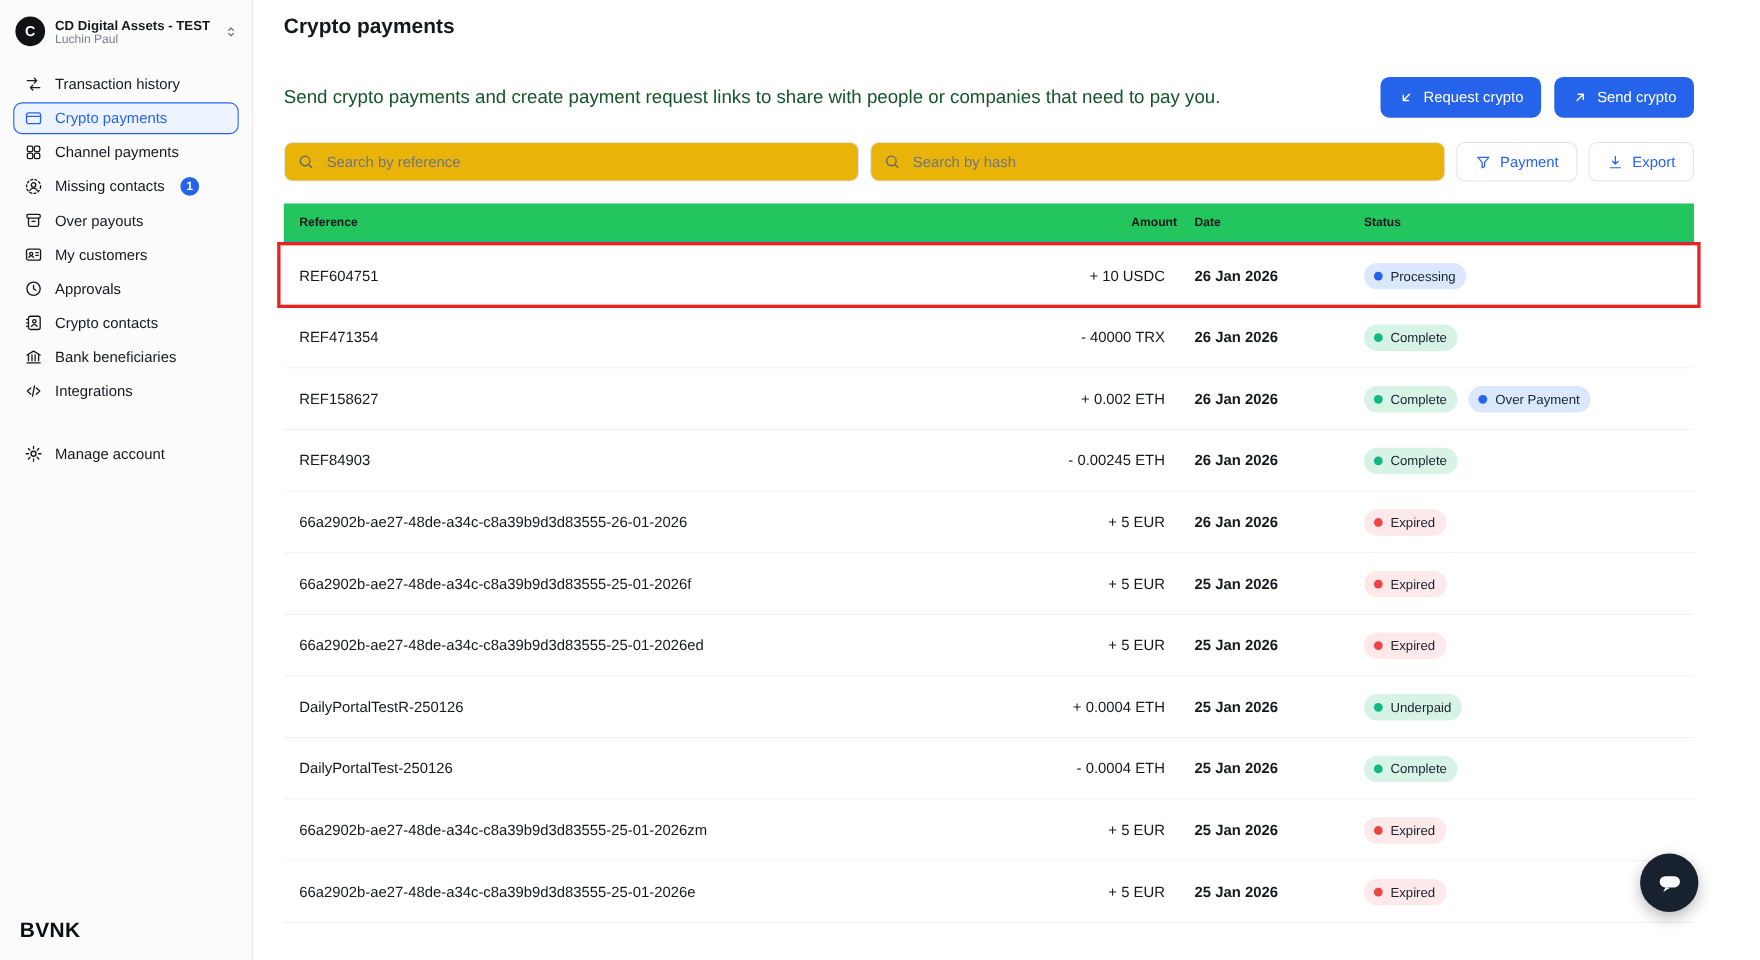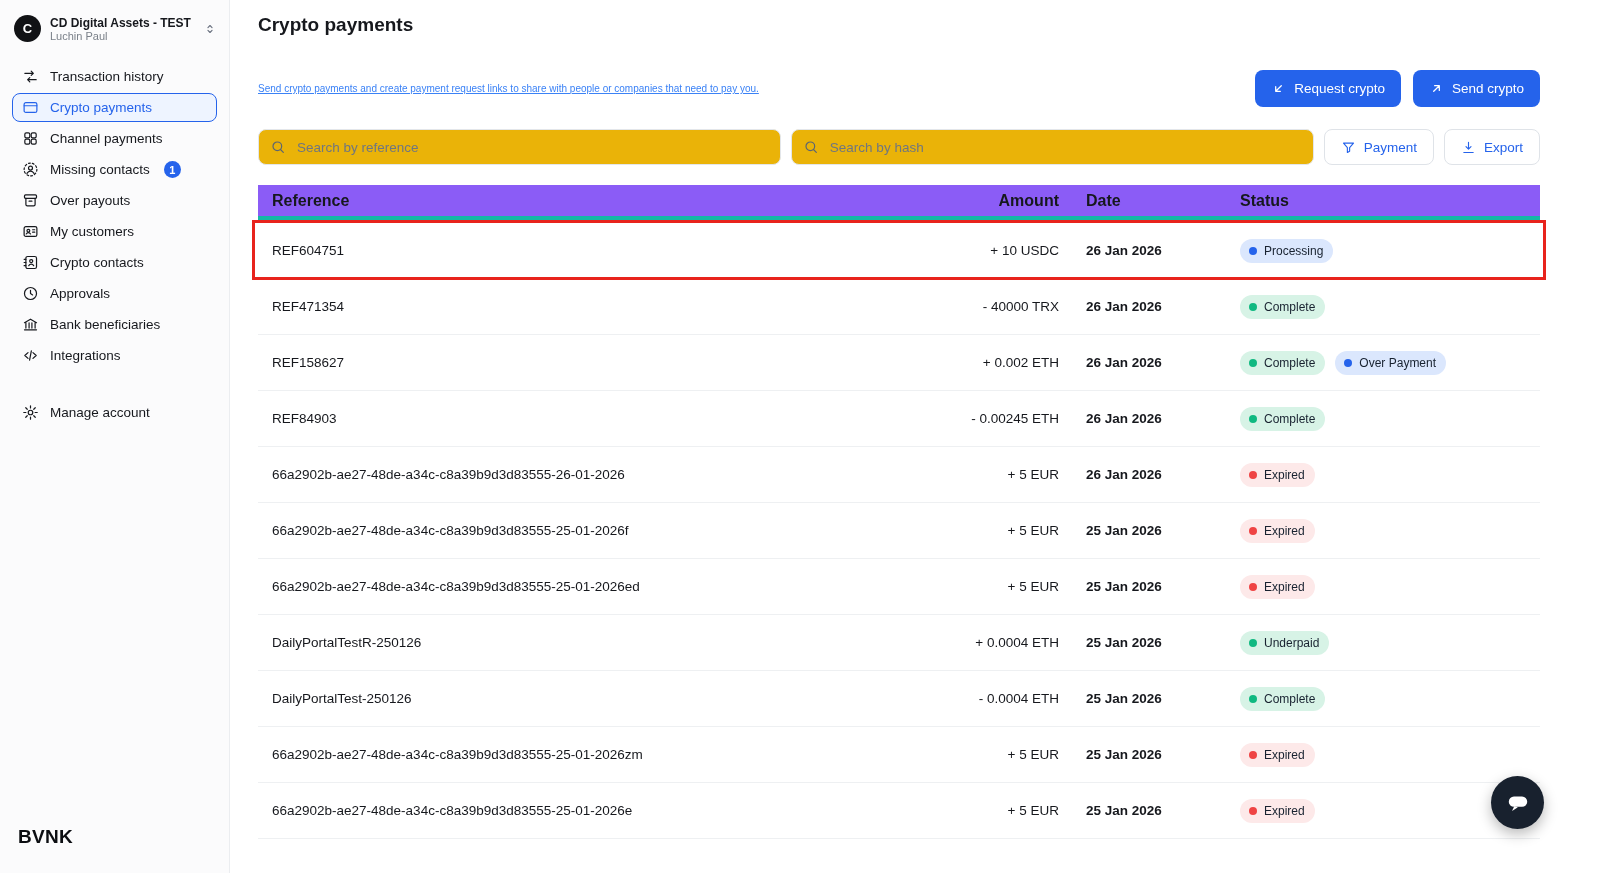--- a/index.html
+++ b/index.html
@@ -31,26 +31,26 @@
   }
   .nav-item .nicon { display:flex; color:#16181d; flex:0 0 auto; }
   .nav-item.active { background:#eef4ff; border-color:#2563eb; color:#2563eb; }
   .nav-item.active .nicon { color:#2563eb; }
   .count-badge {
     margin-left:3px; min-width:17px; height:17px; padding:0 4px; border-radius:9px;
     background:#2563eb; color:#fff; font-size:11px; font-weight:600;
     display:flex; align-items:center; justify-content:center;
   }
   .nav-bottom { padding:26px 12px 0; }
-  .bvnk { position:absolute; left:18px; bottom:25px; font-size:19px; font-weight:800; letter-spacing:0.3px; color:#0c0e12; }
+  .bvnk { position:absolute; left:18px; bottom:15px; font-size:19px; font-weight:800; letter-spacing:0.3px; color:#0c0e12; }
   
   .main { margin-left:230px; padding:14px 60px 0 28px; }
   .page-title { font-size:19px; font-weight:700; margin:0; }
   .sub-row { display:flex; align-items:center; justify-content:space-between; margin-top:34px; }
-  .subtitle { font-size:10px; color:#3b82f6; margin:0;text-decoration:underline; }
+  .subtitle { font-size:17px; color:#14532d; margin:0; }
   .actions { display:flex; gap:12px; }
   .btn-primary {
     display:inline-flex; align-items:center; gap:8px; background:#2563eb; color:#fff;
     border:none; border-radius:8px; height:37px; padding:0 16px;
     font-size:13.5px; font-weight:500; cursor:pointer; font-family:inherit;
   }
   .btn-primary .bicon { display:flex; }
   .search-row { display:flex; gap:10px; margin-top:22px; align-items:center; }
   .search-box { position:relative; flex:1; }
   .search-box .sicon { position:absolute; left:12px; top:50%; transform:translateY(-50%); color:#5b6572; display:flex; }
@@ -62,25 +62,25 @@
   .btn-outline {
     display:inline-flex; align-items:center; gap:8px; background:#fff; color:#2563eb;
     border:1px solid #dfe3e8; border-radius:8px; height:36px; padding:0 16px;
     font-size:13.5px; font-weight:500; cursor:pointer; font-family:inherit; flex:0 0 auto;
   }
   .btn-outline .bicon { display:flex; }
   
   .table { margin-top:20px; }
   .thead {
     display:grid; grid-template-columns:1fr 170px 154px 300px;
-    background:#8b5cf6; border-bottom:7px solid #14b8a6; height:38px; align-items:center;
-    font-size:16px; font-weight:700; color:#16181d;
+    background:#22c55e; border-bottom:4px solid #14b8a6; height:38px; align-items:center;
+    font-size:11px; font-weight:700; color:#16181d;
   }
   .th.ref { padding-left:14px; }
-  .th.amt { text-align:right; padding-right:27px; }
+  .th.amt { text-align:right; padding-right:16px; }
   .trow {
     position:relative; display:grid; grid-template-columns:1fr 170px 154px 300px;
     height:56px; align-items:center; font-size:13.5px; border-bottom:1px solid #eef0f2;
     background:#fff; cursor:pointer;
   }
   .td.ref { padding-left:14px; white-space:nowrap; overflow:hidden; }
   .td.amt { text-align:right; padding-right:27px; font-weight:500; }
   .td.date { font-weight:600; }
   .td.status { display:flex; align-items:center; }
   .trow.highlighted::after {
@@ -183,35 +183,35 @@
               <rect x="3" y="5" width="18" height="14" rx="2.5"></rect>
               <circle cx="9" cy="11" r="2"></circle>
               <path d="M6 15.5c.7-1.3 1.8-2 3-2s2.3.7 3 2M15 9.5h3M15 13h3"></path>
             </svg>
           </span>
         <span>My customers</span>
       </div>
       <div class="nav-item">
         <span class="nicon">
             <svg width="17" height="17" viewBox="0 0 24 24" fill="none" stroke="currentColor" stroke-width="1.7" stroke-linecap="round" stroke-linejoin="round">
+              <circle cx="12" cy="12" r="8.5"></circle>
+              <path d="M12 7.5V12l3 2"></path>
+            </svg>
+          </span>
+        <span>Approvals</span>
+      </div>
+      <div class="nav-item">
+        <span class="nicon">
+            <svg width="17" height="17" viewBox="0 0 24 24" fill="none" stroke="currentColor" stroke-width="1.7" stroke-linecap="round" stroke-linejoin="round">
               <rect x="5.5" y="3.5" width="15" height="17" rx="2.5"></rect>
               <circle cx="13" cy="10" r="2.2"></circle>
               <path d="M9.5 16.5c.7-1.5 2-2.3 3.5-2.3s2.8.8 3.5 2.3M3 7.5h2.5M3 12h2.5M3 16.5h2.5"></path>
             </svg>
           </span>
         <span>Crypto contacts</span>
-      </div>
-      <div class="nav-item">
-        <span class="nicon">
-            <svg width="17" height="17" viewBox="0 0 24 24" fill="none" stroke="currentColor" stroke-width="1.7" stroke-linecap="round" stroke-linejoin="round">
-              <circle cx="12" cy="12" r="8.5"></circle>
-              <path d="M12 7.5V12l3 2"></path>
-            </svg>
-          </span>
-        <span>Approvals</span>
       </div>
       <div class="nav-item">
         <span class="nicon">
             <svg width="17" height="17" viewBox="0 0 24 24" fill="none" stroke="currentColor" stroke-width="1.7" stroke-linecap="round" stroke-linejoin="round">
               <path d="M3.5 9.5L12 4.5l8.5 5M5.5 9.5V17M10 9.5V17M14 9.5V17M18.5 9.5V17M3.5 19.5h17"></path>
             </svg>
           </span>
         <span>Bank beneficiaries</span>
       </div>
       <div class="nav-item">

